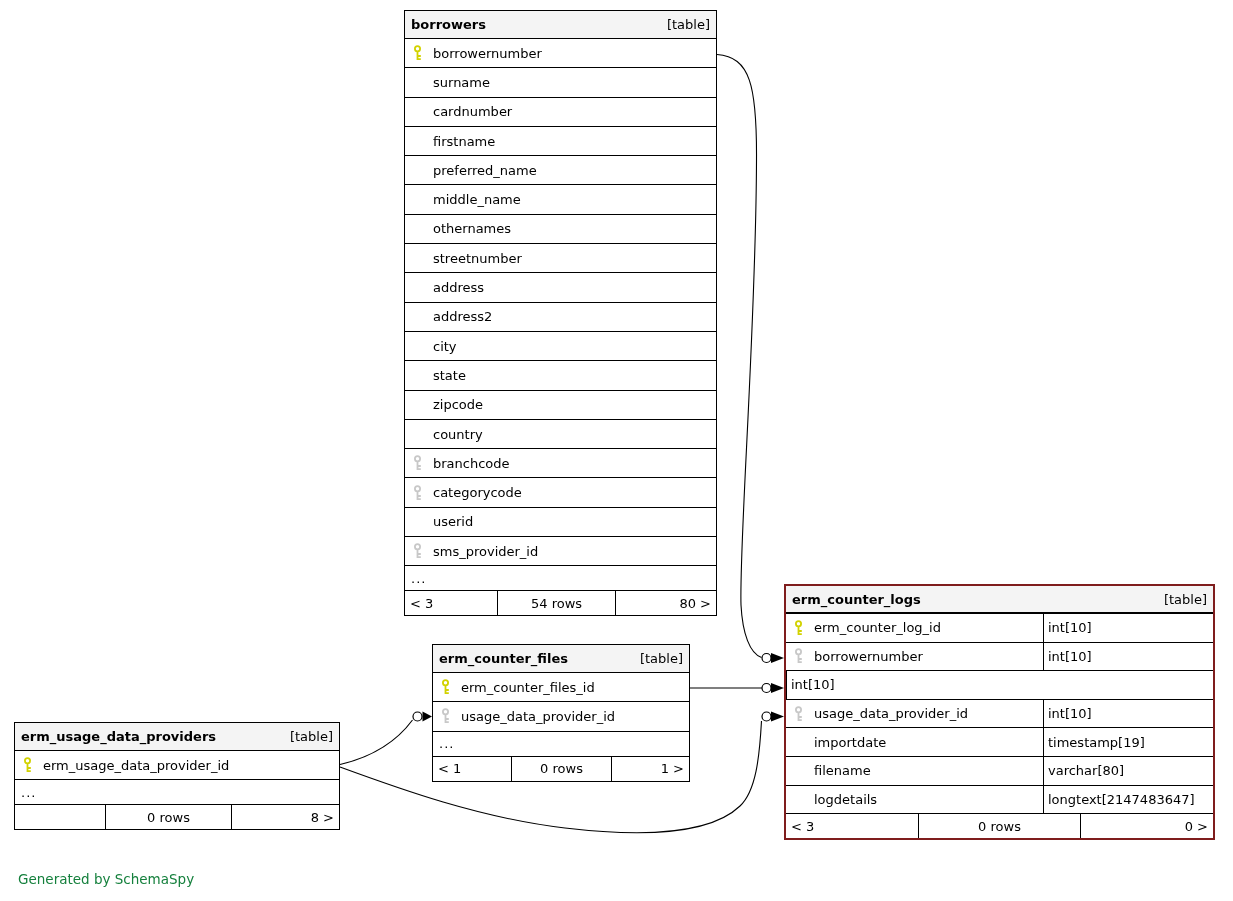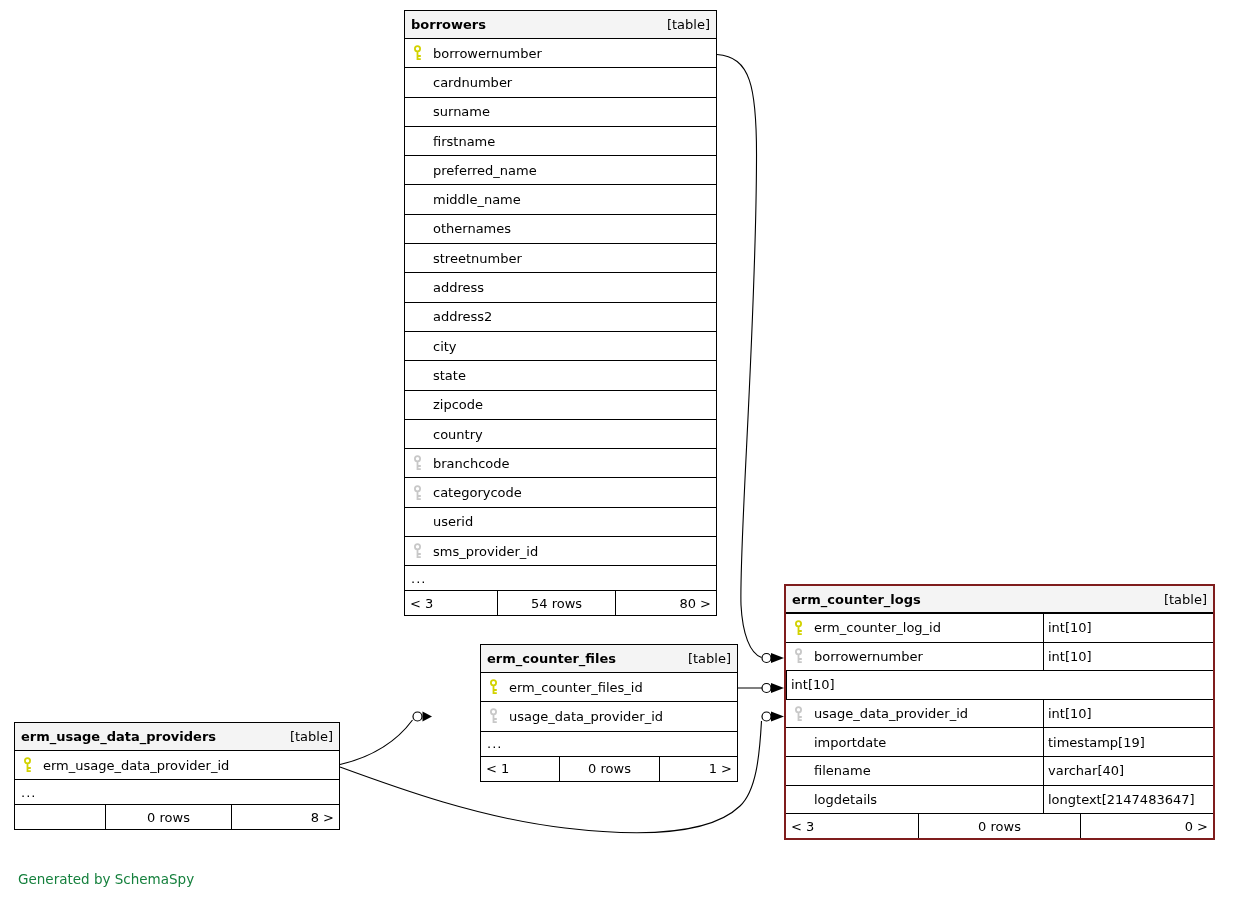--- a/index.html
+++ b/index.html
@@ -38,21 +38,21 @@
   .tfoot { height:24px; display:flex; align-items:stretch; box-sizing:border-box; }
   .fcell { display:flex; align-items:center; box-sizing:border-box; }
   .fl { justify-content:flex-start; padding-left:5px; }
   .fc { flex:1; justify-content:center; border-left:1px solid #000; border-right:1px solid #000; }
   .fr { justify-content:flex-end; padding-right:5px; }
 
   #t-borrowers  { left:404px; top:10px;  width:313px; }
   #t-borrowers  .fl { width:92px; }  #t-borrowers  .fr { width:100px; }
   #t-logs       { left:784px; top:584px; width:431px; }
   #t-logs       .fl { width:132px; } #t-logs       .fr { width:132px; }
-  #t-files      { left:432px; top:644px; width:258px;margin-left:48px; }
+  #t-files      { left:432px; top:644px; width:258px; }
   #t-files      .fl { width:78px; }  #t-files      .fr { width:77px; }
   #t-providers  { left:14px;  top:722px; width:326px; }
   #t-providers  .fl { width:90px; }  #t-providers  .fr { width:107px; }
 
   .generated { position:absolute; left:18px; top:871px; font-size:13.5px; color:#15803d; }
 </style>
 </head>
 <body>
 
 <div class="canvas">
@@ -96,33 +96,33 @@
         </div>
 
         <div class="row">
           <span class="namecell">
             <span class="kcell key-none">
               <svg width="11" height="16" viewBox="0 0 11 16">
                 <circle cx="5.5" cy="3.8" r="2.6" fill="none" stroke="currentColor" stroke-width="1.8"></circle>
                 <path d="M5.5 6.4 L5.5 15 M5.5 11 L8.8 11 M5.5 14.2 L8.8 14.2" stroke="currentColor" stroke-width="1.8" fill="none"></path>
               </svg>
             </span>
+            <span class="cname">surname</span>
+          </span>
+        </div>
+
+        <div class="row">
+          <span class="namecell">
+            <span class="kcell key-none">
+              <svg width="11" height="16" viewBox="0 0 11 16">
+                <circle cx="5.5" cy="3.8" r="2.6" fill="none" stroke="currentColor" stroke-width="1.8"></circle>
+                <path d="M5.5 6.4 L5.5 15 M5.5 11 L8.8 11 M5.5 14.2 L8.8 14.2" stroke="currentColor" stroke-width="1.8" fill="none"></path>
+              </svg>
+            </span>
             <span class="cname">cardnumber</span>
-          </span>
-        </div>
-
-        <div class="row">
-          <span class="namecell">
-            <span class="kcell key-none">
-              <svg width="11" height="16" viewBox="0 0 11 16">
-                <circle cx="5.5" cy="3.8" r="2.6" fill="none" stroke="currentColor" stroke-width="1.8"></circle>
-                <path d="M5.5 6.4 L5.5 15 M5.5 11 L8.8 11 M5.5 14.2 L8.8 14.2" stroke="currentColor" stroke-width="1.8" fill="none"></path>
-              </svg>
-            </span>
-            <span class="cname">surname</span>
           </span>
         </div>
 
         <div class="row">
           <span class="namecell">
             <span class="kcell key-none">
               <svg width="11" height="16" viewBox="0 0 11 16">
                 <circle cx="5.5" cy="3.8" r="2.6" fill="none" stroke="currentColor" stroke-width="1.8"></circle>
                 <path d="M5.5 6.4 L5.5 15 M5.5 11 L8.8 11 M5.5 14.2 L8.8 14.2" stroke="currentColor" stroke-width="1.8" fill="none"></path>
               </svg>
@@ -373,21 +373,21 @@
         <div class="row">
           <span class="namecell">
             <span class="kcell key-none">
               <svg width="11" height="16" viewBox="0 0 11 16">
                 <circle cx="5.5" cy="3.8" r="2.6" fill="none" stroke="currentColor" stroke-width="1.8"></circle>
                 <path d="M5.5 6.4 L5.5 15 M5.5 11 L8.8 11 M5.5 14.2 L8.8 14.2" stroke="currentColor" stroke-width="1.8" fill="none"></path>
               </svg>
             </span>
             <span class="cname">filename</span>
           </span>
-          <span class="ctype">varchar[40]</span>
+          <span class="ctype">varchar[80]</span>
         </div>
 
         <div class="row">
           <span class="namecell">
             <span class="kcell key-none">
               <svg width="11" height="16" viewBox="0 0 11 16">
                 <circle cx="5.5" cy="3.8" r="2.6" fill="none" stroke="currentColor" stroke-width="1.8"></circle>
                 <path d="M5.5 6.4 L5.5 15 M5.5 11 L8.8 11 M5.5 14.2 L8.8 14.2" stroke="currentColor" stroke-width="1.8" fill="none"></path>
               </svg>
             </span>

